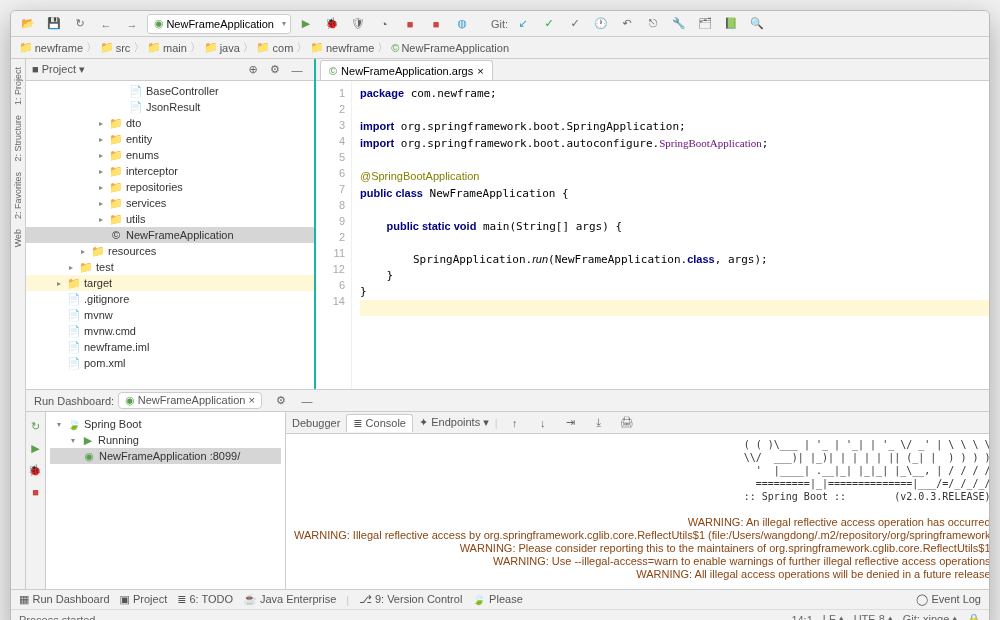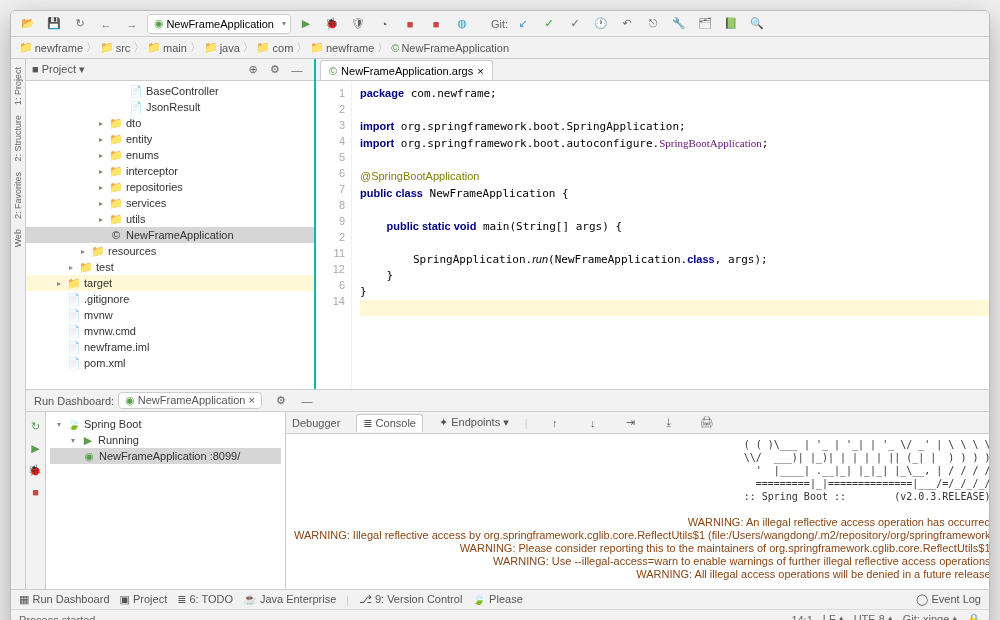--- a/index.html
+++ b/index.html
@@ -43,21 +43,21 @@
 .kw { color:#000080; font-weight:bold; }
 .ann { color:#808000; }
 .cls { color:#660e7a;font-family:Liberation Serif, serif; }
 .hl { background:#fff8d6; display:block; }
 .runpanel { height:200px; border-top:1px solid #ccc; background:#fff; display:flex; flex-direction:column; }
 .rp-head { height:22px; background:#f2f2f2; border-bottom:1px solid #ccc; display:flex; align-items:center; padding:0 8px; font-size:10px; color:#555; gap:4px; }
 .rp-body { flex:1; display:flex; overflow:hidden; }
 .rp-left { width:20px; background:#f2f2f2; border-right:1px solid #ccc; display:flex; flex-direction:column; align-items:center; padding-top:4px; gap:2px; }
 .rp-tree { width:240px; border-right:1px solid #ccc; padding:4px; font-size:11px; }
 .rp-console { flex:1; display:flex; flex-direction:column; }
-.rp-tabs { height:22px; background:#f2f2f2; border-bottom:1px solid #ccc; display:flex; align-items:center; padding:0 6px; gap:16px; font-size:10px; color:#555; }
+.rp-tabs { height:22px; background:#f2f2f2; border-bottom:1px solid #ccc; display:flex; align-items:center; padding:0 6px; gap:6px; font-size:10px; color:#555; }
 .rp-tabs .active { background:#fff; border:1px solid #ccc; border-bottom:none; padding:2px 6px; border-radius:3px 3px 0 0; }
 .console { flex:1; padding:4px 8px; font-family:Menlo,monospace; font-size:10px; line-height:13px; white-space:pre; overflow:auto; color:#333;text-align:right; }
 .warn { color:#8b4513; }
 .footer { height:20px; background:#f2f2f2; border-top:1px solid #ccc; display:flex; align-items:center; padding:0 8px; font-size:10px; color:#555; gap:10px; }
 .footer .spacer { flex:1; }
 .status { height:20px; background:#f2f2f2; border-top:1px solid #ddd; display:flex; align-items:center; padding:0 8px; font-size:10px; color:#666; gap:10px; }
 .status .spacer { flex:1; }
 </style>
 </head>
 <body>

